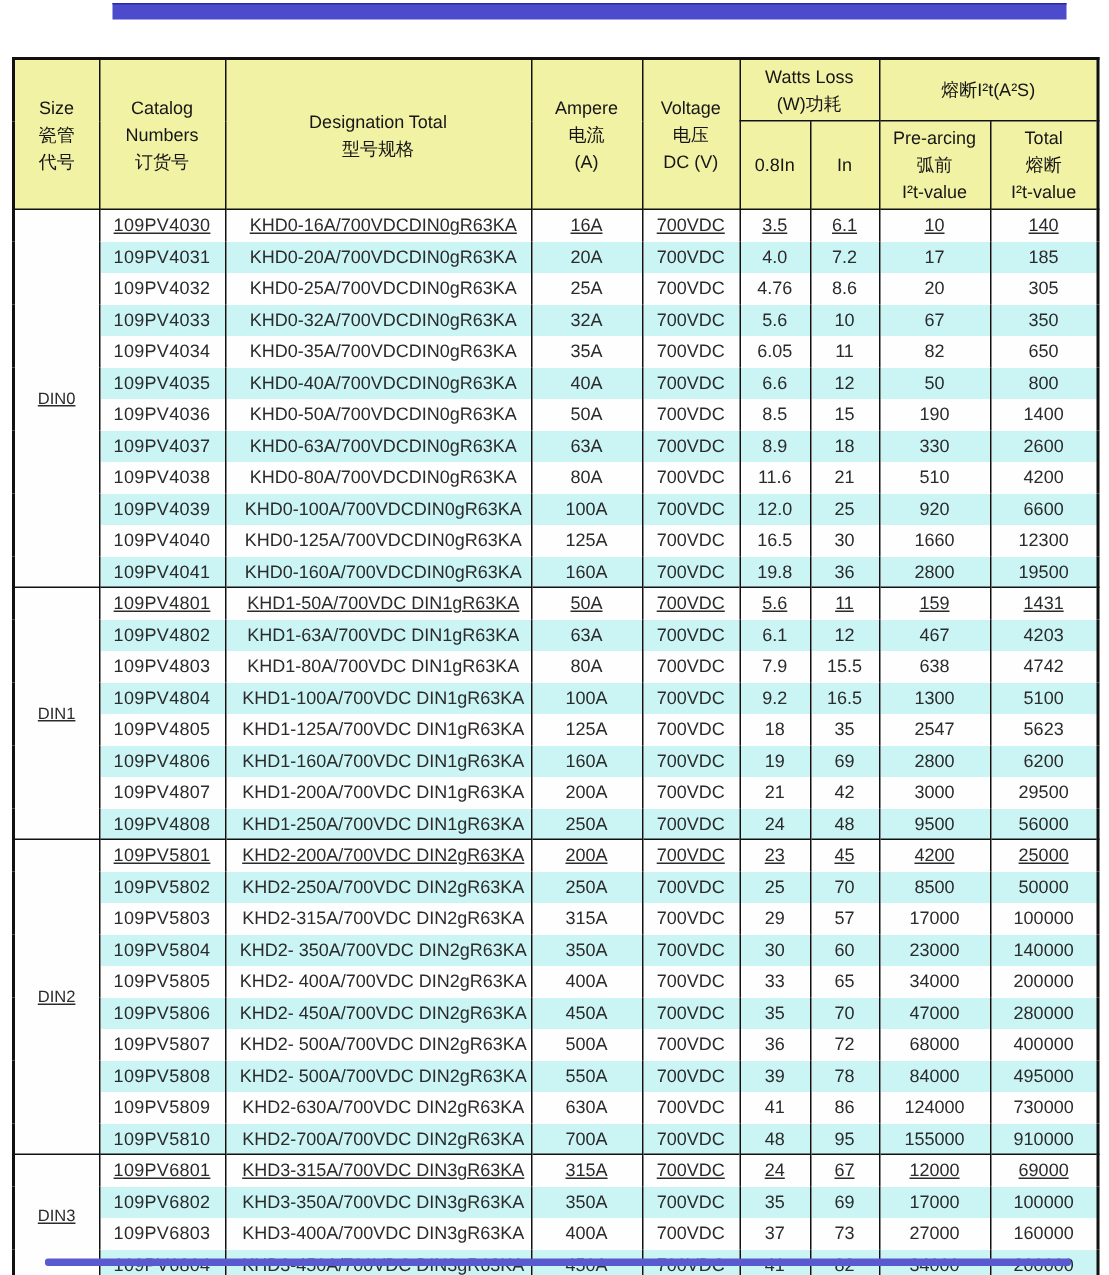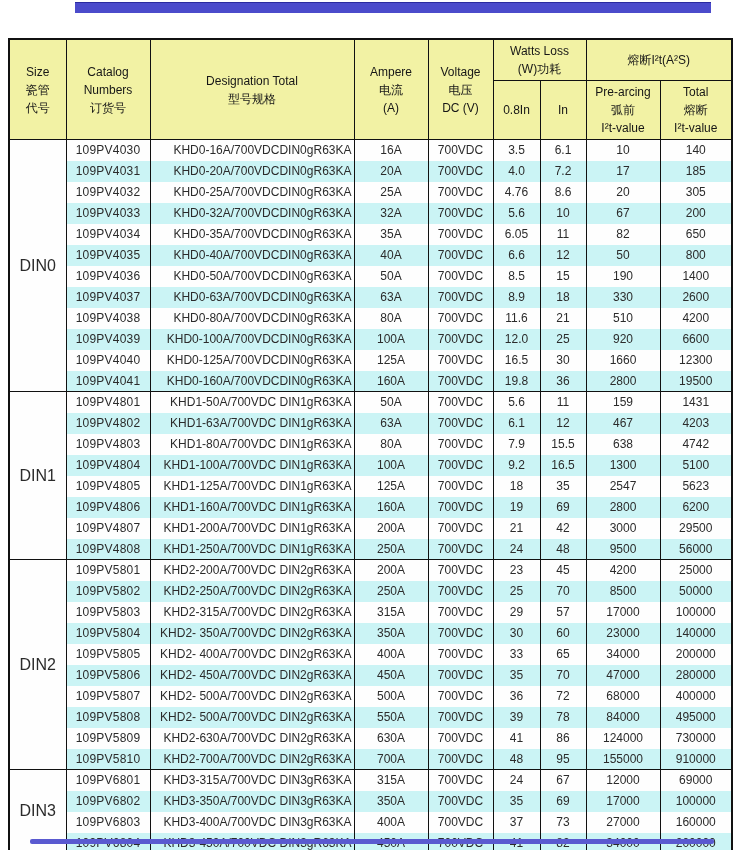--- a/index.html
+++ b/index.html
@@ -55,28 +55,28 @@
     padding: 0 2px;
     text-align: center;
     vertical-align: middle;
     border-left: 1px solid var(--border);
     border-right: 1px solid var(--border);
     background: var(--row-bg);
     white-space: nowrap;
     overflow: hidden;
   }
   tbody tr.band td { background: var(--band-bg); }
-  tbody tr.group-start td { border-top: 1.5px solid var(--border); }
+  tbody tr.group-start td { border-top: 1.5px solid var(--border); text-decoration: underline; }
   td.size-cell {
     background: var(--row-bg) !important;
-    font-size: 16px;
+    font-size: 11px;
     border: 1px solid var(--border);
     margin-left: 20px;
   }
-  td.c-designation { text-align: right; padding-left: 9px; }
+  td.c-designation { text-align: center; padding-left: 9px; }
   td.c-catalog { letter-spacing: 0.2px; }
   .bottom-line {
     position: absolute;
     left: 30px; top: 839px;
     width: 684px; height: 5px;
     background: var(--bottom-line);
     border-radius: 2px;
   }
 </style>
 </head>
@@ -182,21 +182,21 @@
         <td class="c-total_i2t">305</td>
       </tr>
       <tr class="band">
         <td class="c-catalog">109PV4033</td>
         <td class="c-designation">KHD0-32A/700VDCDIN0gR63KA</td>
         <td class="c-ampere">32A</td>
         <td class="c-voltage">700VDC</td>
         <td class="c-watts_08in">5.6</td>
         <td class="c-watts_in">10</td>
         <td class="c-prearcing_i2t">67</td>
-        <td class="c-total_i2t">200</td>
+        <td class="c-total_i2t">350</td>
       </tr>
       <tr>
         <td class="c-catalog">109PV4034</td>
         <td class="c-designation">KHD0-35A/700VDCDIN0gR63KA</td>
         <td class="c-ampere">35A</td>
         <td class="c-voltage">700VDC</td>
         <td class="c-watts_08in">6.05</td>
         <td class="c-watts_in">11</td>
         <td class="c-prearcing_i2t">82</td>
         <td class="c-total_i2t">650</td>

